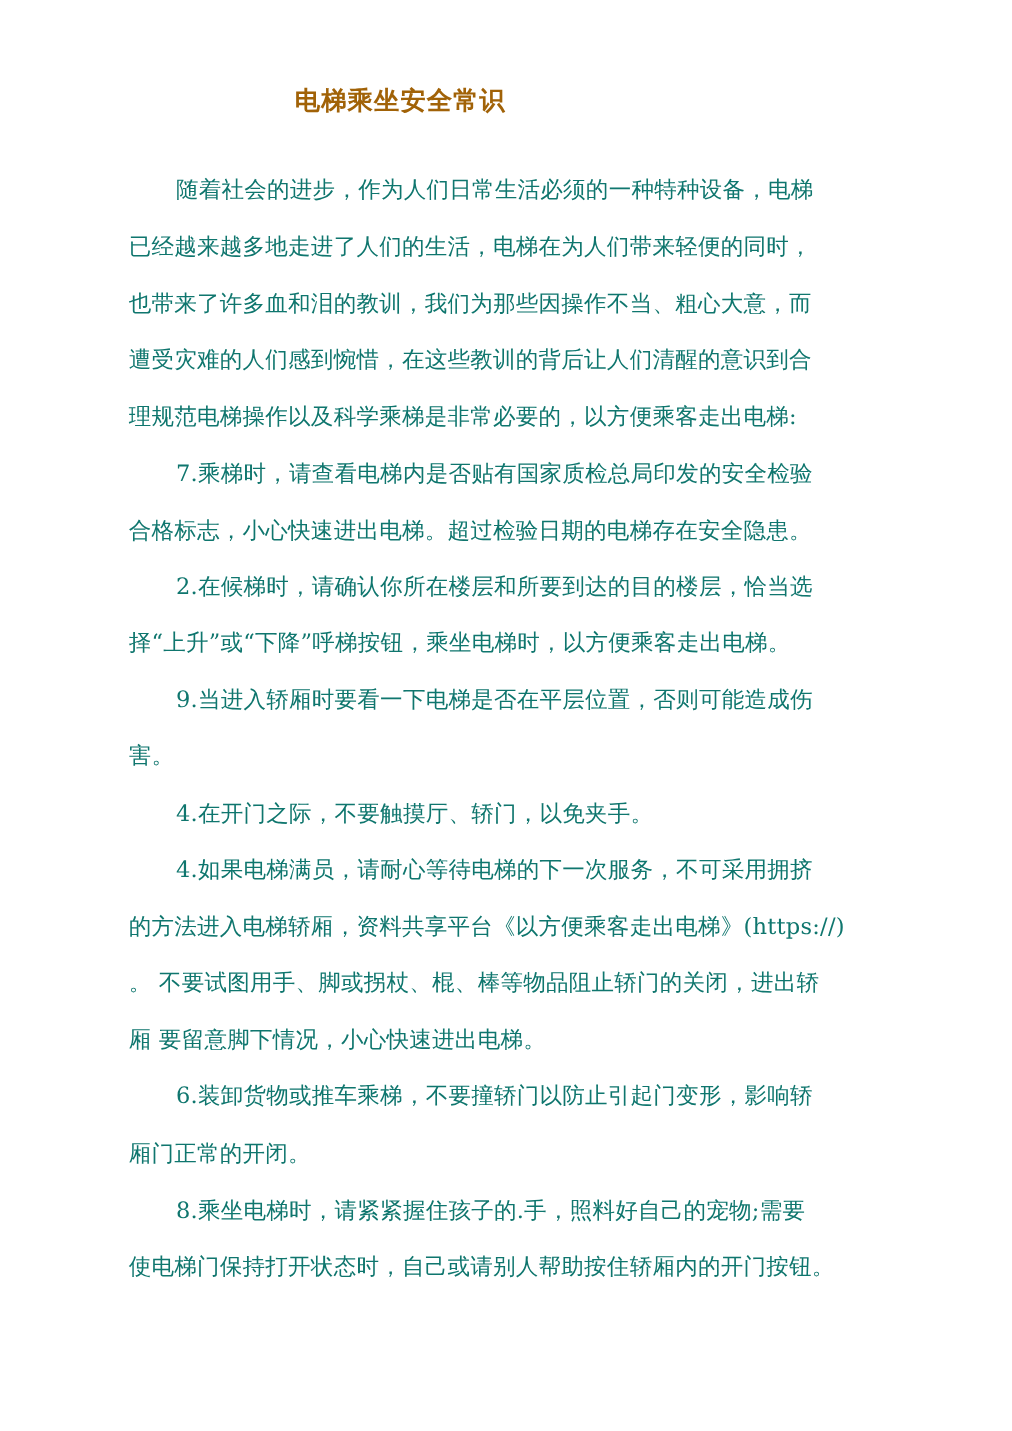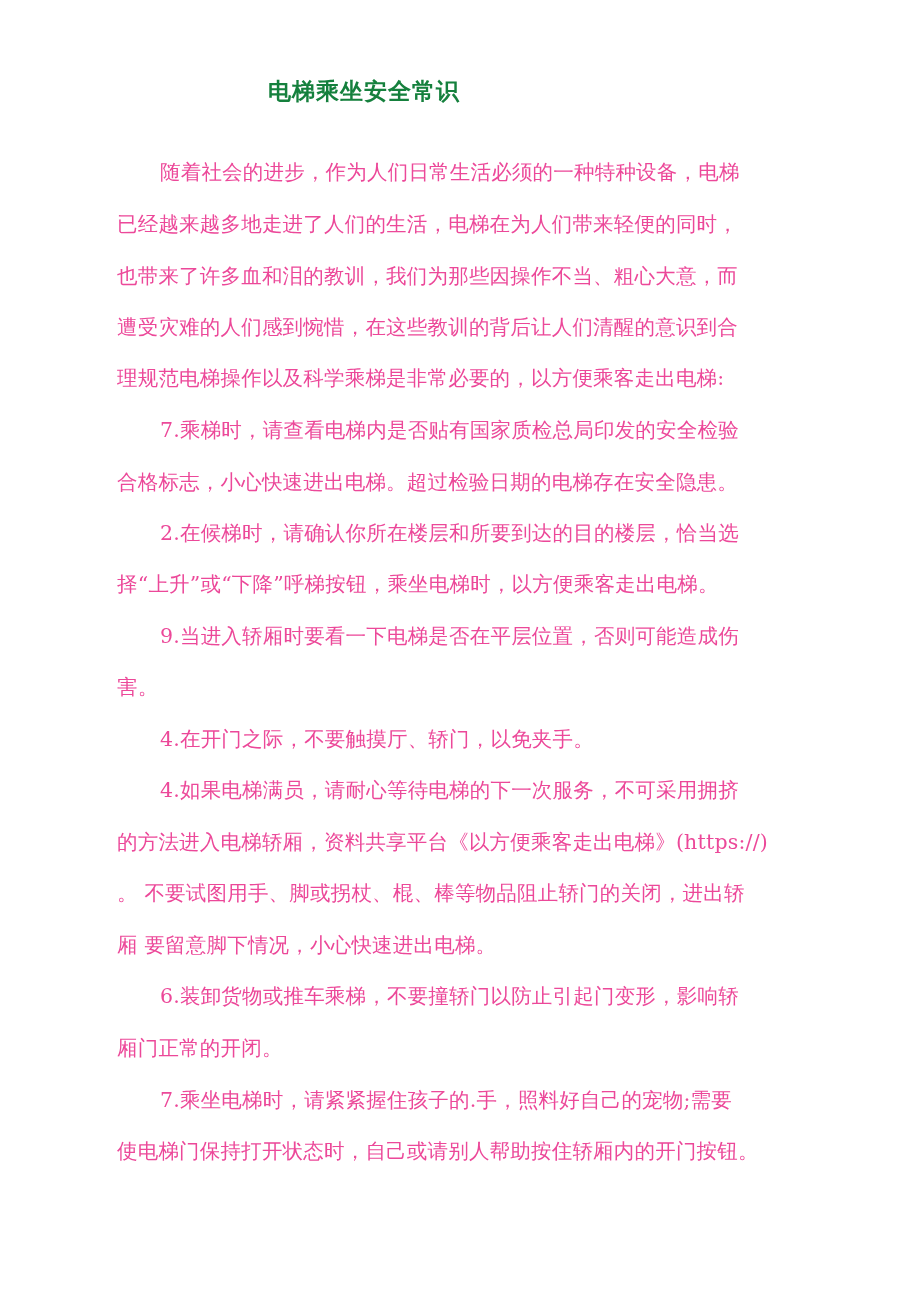--- a/index.html
+++ b/index.html
@@ -1,22 +1,22 @@
 <!DOCTYPE html>
 <html><head>
 <meta charset="utf-8">
 <style>
   html, body { margin: 0; padding: 0; background: #ffffff; }
   body { width: 920px; height: 1301px; position: relative; overflow: hidden;
          font-family: "DejaVu Serif", "Liberation Serif", serif; color: #111; }
   .title { position: absolute; top: 76px; left: 0; width: 728px; text-align: center;
            font-family: "DejaVu Sans", "Liberation Sans", sans-serif; font-weight: bold;
-           font-size: 23px; letter-spacing: 1px; color: #15803d; }
+           font-size: 23px; letter-spacing: 1px; color: #a16207; }
   .line { position: absolute; left: 117px; width: 710px; font-size: 20.5px;
-          line-height: 28px; white-space: nowrap; color: #ec4899; letter-spacing: 0.2px; }
+          line-height: 28px; white-space: nowrap; color: #0f766e; letter-spacing: 0.2px; }
   .indent { left: 160px; }
 </style>
 </head>
 <body>
 
 <div>
   <div class="title">电梯乘坐安全常识</div>
 
   <div class="line indent" style="top:158px">随着社会的进步，作为人们日常生活必须的一种特种设备，电梯</div>
   <div class="line" style="top:210px">已经越来越多地走进了人们的生活，电梯在为人们带来轻便的同时，</div>
@@ -36,15 +36,15 @@
   <div class="line indent" style="top:725px">4.在开门之际，不要触摸厅、轿门，以免夹手。</div>
 
   <div class="line indent" style="top:776px">4.如果电梯满员，请耐心等待电梯的下一次服务，不可采用拥挤</div>
   <div class="line" style="top:828px">的方法进入电梯轿厢，资料共享平台《以方便乘客走出电梯》(https://)</div>
   <div class="line" style="top:879px">。  不要试图用手、脚或拐杖、棍、棒等物品阻止轿门的关闭，进出轿</div>
   <div class="line" style="top:931px">厢 要留意脚下情况，小心快速进出电梯。</div>
 
   <div class="line indent" style="top:982px">6.装卸货物或推车乘梯，不要撞轿门以防止引起门变形，影响轿</div>
   <div class="line" style="top:1034px">厢门正常的开闭。</div>
 
-  <div class="line indent" style="top:1086px">7.乘坐电梯时，请紧紧握住孩子的.手，照料好自己的宠物;需要</div>
+  <div class="line indent" style="top:1086px">8.乘坐电梯时，请紧紧握住孩子的.手，照料好自己的宠物;需要</div>
   <div class="line" style="top:1137px">使电梯门保持打开状态时，自己或请别人帮助按住轿厢内的开门按钮。</div>
 </div>
 
 </body></html>

